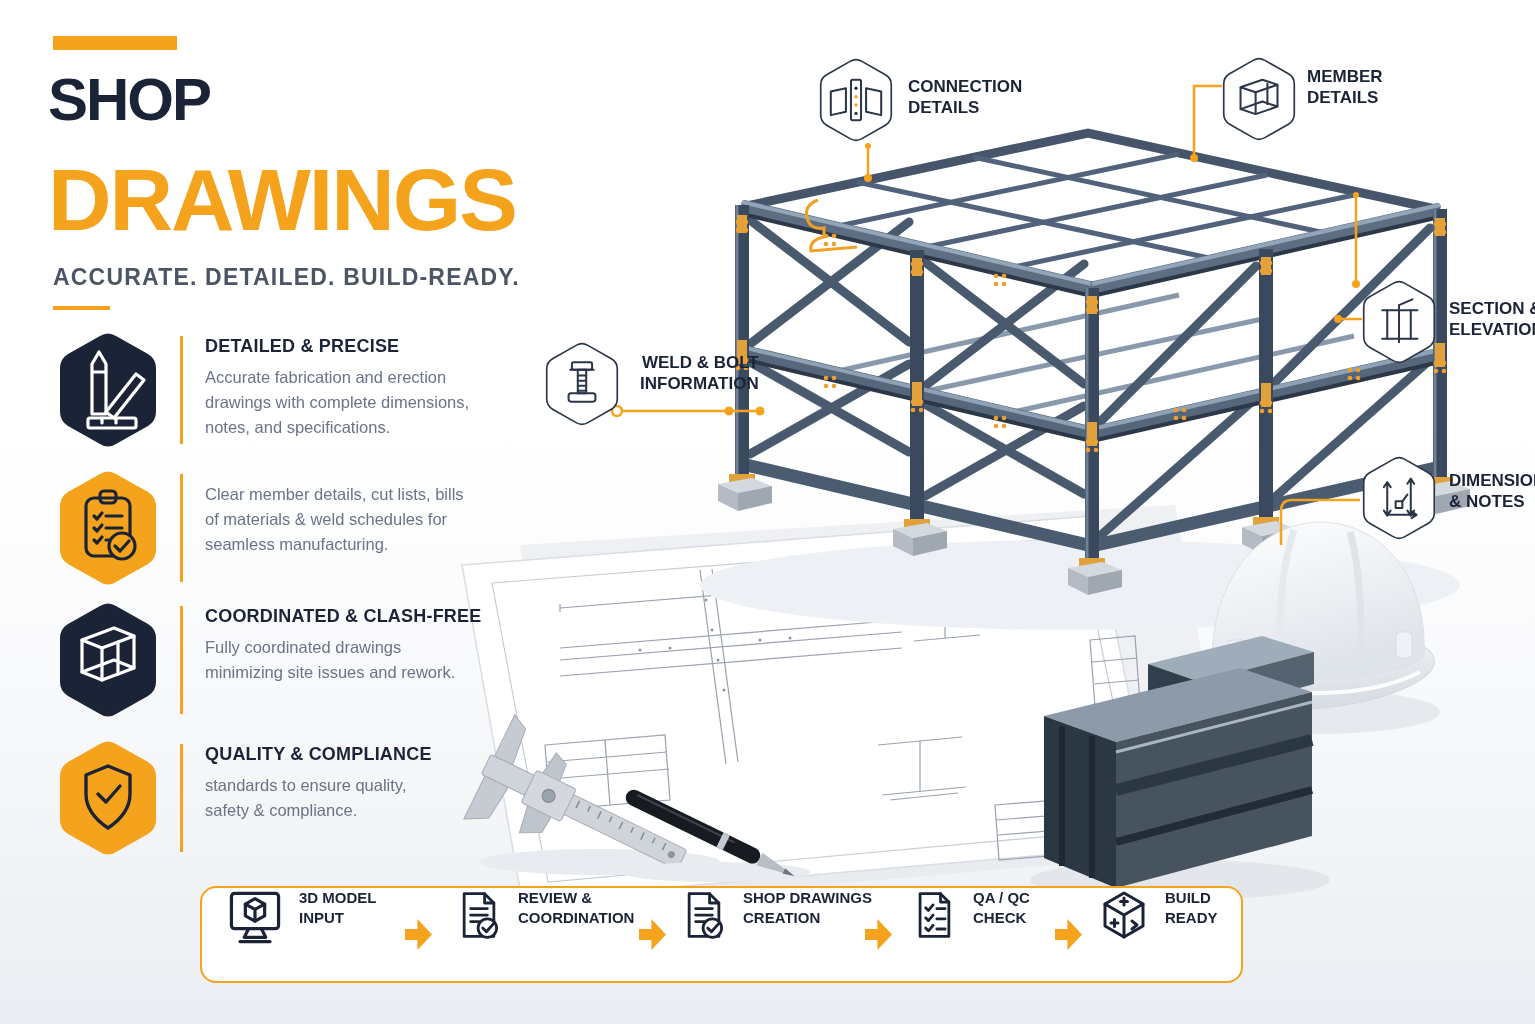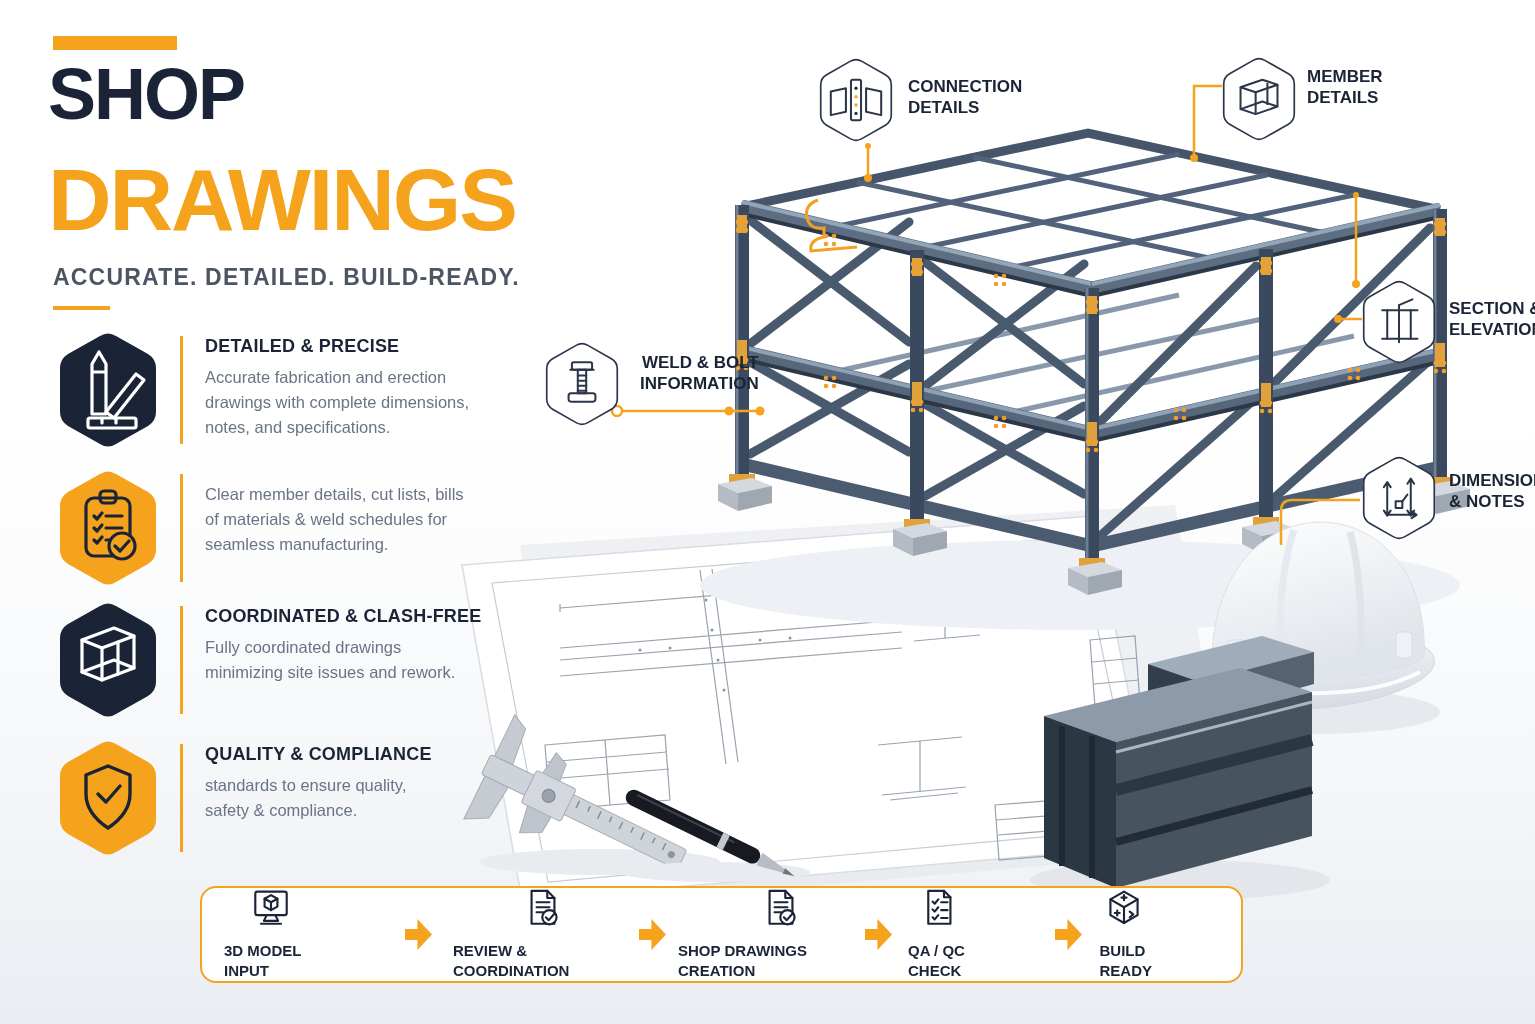--- a/index.html
+++ b/index.html
@@ -1,40 +1,40 @@
 <!DOCTYPE html>
 <html><head>
 <meta charset="utf-8">
 <style>
   html,body{margin:0;padding:0;background:#fff;}
   .canvas{position:relative;width:1535px;height:1024px;overflow:hidden;background:#ffffff;
           font-family:"Liberation Sans",sans-serif;}
   .abs{position:absolute;}
   
   .accent-bar{left:53px;top:36px;width:124px;height:14px;background:#F5A31C;}
-  .title1{left:48px;top:58px;font-size:72px;font-weight:700;letter-spacing:-2px;color:#1B2437;line-height:1;}
+  .title1{left:48px;top:70px;font-size:60px;font-weight:700;letter-spacing:-2px;color:#1B2437;line-height:1;}
   .title2{left:48px;top:156px;font-size:88px;font-weight:700;letter-spacing:-2px;color:#F5A31C;line-height:1;}
   .tagline{left:53px;top:264px;font-size:23px;font-weight:700;letter-spacing:1.2px;color:#4C5564;}
   .mini-bar{left:53px;top:306px;width:57px;height:4px;background:#F5A31C;}
   
   .feature{position:absolute;left:52px;display:flex;align-items:stretch;}
   .f-hex{width:112px;height:124px;flex:0 0 112px;}
   .f-line{width:3px;background:#F5A31C;margin-left:16px;margin-top:8px;margin-bottom:8px;}
   .f-text{margin-left:22px;padding-top:8px;width:300px;}
   .f-title{font-size:18px;font-weight:700;color:#1B2437;letter-spacing:.2px;}
   .f-desc{margin-top:8px;font-size:16.5px;line-height:25px;color:#6A7487;}
   .f-desc span{display:block;}
   
   .callout-hex{width:84px;height:92px;}
   .co-label{font-size:17px;font-weight:700;color:#1B2437;line-height:21px;}
   .co-label span{display:block;}
   
   .pbar{left:200px;top:886px;width:1043px;height:97px;background:#ffffff;border:2px solid #F5A31C;
         border-radius:16px;box-sizing:border-box;z-index:6;}
-  .p-step{position:absolute;top:0;height:93px;display:flex;align-items:flex-end;gap:13px;flex-direction:column;}
+  .p-step{position:absolute;top:0;height:93px;display:flex;align-items:flex-start;gap:13px;}
   .p-label{font-size:15px;font-weight:700;color:#1B2437;line-height:20px;}
   .p-label span{display:block;}
   .p-arrow{position:absolute;top:31px;width:27px;height:31px;background:#F5A31C;
            clip-path:polygon(0% 32%,46% 32%,46% 0%,100% 50%,46% 100%,46% 68%,0% 68%);}
   .z3{z-index:3;} .z4{z-index:4;}
   .scene{position:absolute;left:0;top:0;z-index:1;}
 </style>
 </head>
 <body>
 

